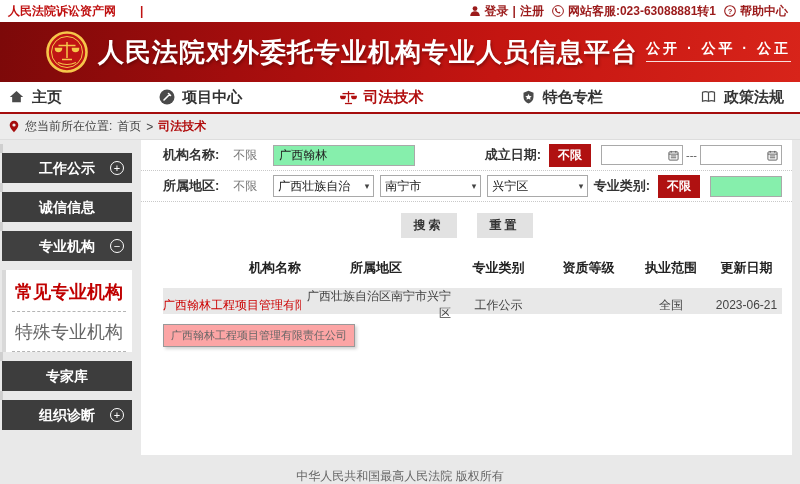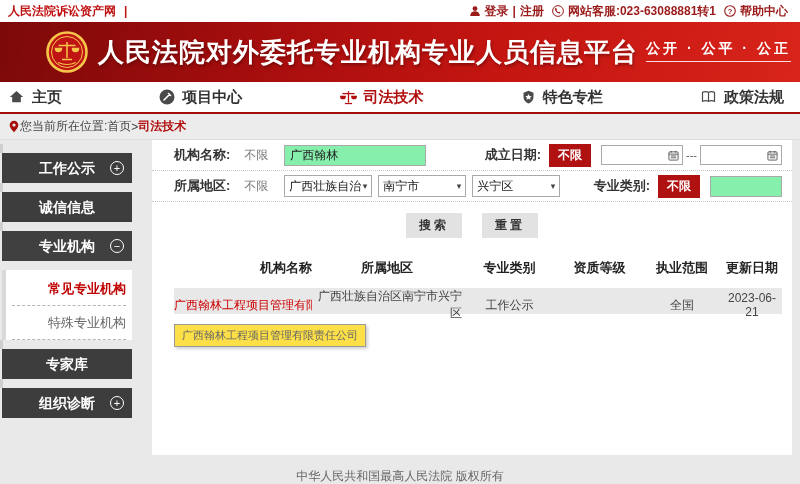--- a/index.html
+++ b/index.html
@@ -1,21 +1,21 @@
 <!DOCTYPE html>
 <html><head>
 <meta charset="utf-8">
 <style>
   * { margin:0; padding:0; box-sizing:border-box; }
   html,body { width:800px; height:484px; overflow:hidden; }
   body { font-family:"Liberation Sans","DejaVu Sans",sans-serif; background:#e9e9e9; }
 
   
   .topbar { height:22px; background:#fff; display:flex; align-items:center; justify-content:space-between; padding:0 12px 0 8px; font-size:12px; }
-  .topbar-left { color:#c01212; font-weight:bold; display:flex; gap:8px; align-items:center; }
+  .topbar-left { color:#c01212; font-weight:bold; display:flex; gap:24px; align-items:center; }
   .topbar-right { display:flex; gap:8px; align-items:center; color:#9b1b1b; font-weight:bold; }
   .tb-group { display:flex; align-items:center; gap:4px; }
   .tb-icon { color:#9b1b1b; display:inline-flex; }
   .tb-sep { color:#9b1b1b; }
 
   
   .banner { height:60px; background:linear-gradient(100deg,#7c0909 0%,#a30d0d 30%,#c41511 62%,#d8241a 100%); display:flex; align-items:center; padding:0 14px 0 46px; }
   .emblem { flex:0 0 auto; display:flex; }
   .banner-title { color:#fff; font-size:26px; font-weight:bold; margin-left:10px; letter-spacing:1px; white-space:nowrap; text-shadow:1px 2px 3px rgba(60,0,0,.45); }
   .banner-right { margin-left:auto; color:#fff; padding-left:8px; }
@@ -24,61 +24,61 @@
   .site-url { font-size:12px; font-weight:bold; letter-spacing:.5px; }
 
   
   .nav { height:32px; background:#fff; border-bottom:2px solid #a50d0d; display:flex; align-items:center; justify-content:space-between; padding:0 16px 0 8px; }
   .nav-item { display:flex; align-items:center; gap:7px; font-size:15px; font-weight:bold; color:#333; cursor:pointer; }
   .nav-icon { display:inline-flex; color:#4a4a4a; }
   .nav-item.active { color:#b10e0e; }
   .nav-item.active .nav-icon { color:#b10e0e; }
 
   
-  .breadcrumb { height:26px; background:#ececec; display:flex; align-items:center; font-size:12px; color:#444; padding:0 8px; border-bottom:1px solid #ddd; }
+  .breadcrumb { height:26px; background:#ececec; display:flex; align-items:center; gap:5px; font-size:12px; color:#444; padding:0 8px; border-bottom:1px solid #ddd; }
   .bc-pin { display:inline-flex; color:#a50d0d; }
   .bc-current { color:#b10e0e; font-weight:bold; }
 
   
   .main { display:flex; align-items:flex-start; min-height:315px; }
   .sidebar { width:132px; padding-top:13px; }
   .sidebar-item { position:relative; background:#3d3d3d; color:#fff; height:30px; line-height:30px; text-align:center; font-size:14px; font-weight:bold; margin:0 0 9px 2px; cursor:pointer; }
   .sidebar-item::before { content:""; position:absolute; left:-2px; top:-9px; width:3px; height:9px; background:#cfcfcf; }
   .sidebar-item.active { background:#404040; }
   .toggle { position:absolute; right:8px; top:8px; width:14px; height:14px; border:1px solid #fff; border-radius:50%; line-height:12px; font-size:11px; text-align:center; font-weight:normal; }
   .submenu { background:#fff; margin:0 0 9px 2px; padding:2px 0 0; border-left:4px solid #d9d9d9; }
-  .submenu-item { text-align:right; font-size:13px; color:#666; padding:8px 0 7px; margin:0 6px; border-bottom:1px dashed #b5b5b5; cursor:pointer; }
+  .submenu-item { text-align:center; font-size:18px; color:#666; padding:8px 0 7px; margin:0 6px; border-bottom:1px dashed #b5b5b5; cursor:pointer; }
   .submenu-item.active { color:#c00000; font-weight:bold; }
 
-  .content { flex:1; background:#fff; margin:0 8px 0 20px; min-height:315px; padding-bottom:14px; }
+  .content { flex:1; background:#fff; margin:0 8px 0 9px; min-height:315px; padding-bottom:14px; }
   .form-row { display:flex; align-items:center; height:31px; border-bottom:1px dotted #c9c9c9; padding:0 10px 0 22px; font-size:12px; }
   .lbl { font-weight:bold; color:#333; font-size:13px; white-space:nowrap; }
   .muted { color:#777; margin:0 16px 0 14px; }
   .text-input { width:142px; height:21px; border:1px solid #a9a9a9; font-size:12px; padding:0 5px; color:#222; background:#86efac; font-family:inherit; }
   .selects { display:flex; gap:6px; }
-  .select { width:88px; height:22px; border:1px solid #a9a9a9; background:#fff; display:flex; align-items:center; justify-content:space-between; padding:0 4px; font-size:12px; color:#222; cursor:pointer; white-space:nowrap; overflow:hidden; }
+  .select { width:101px; height:22px; border:1px solid #a9a9a9; background:#fff; display:flex; align-items:center; justify-content:space-between; padding:0 4px; font-size:12px; color:#222; cursor:pointer; white-space:nowrap; overflow:hidden; }
   .caret { font-size:9px; color:#444; flex:0 0 auto; }
   .right-group { margin-left:auto; display:flex; align-items:center; }
   .btn-red { background:#b01111; color:#fff; font-size:12px; font-weight:bold; padding:3px 9px; margin:0 10px 0 8px; border:none; cursor:pointer; font-family:inherit; }
   .date-input { width:82px; height:20px; border:1px solid #a9a9a9; background:#fff; display:flex; align-items:center; justify-content:flex-end; padding:0 3px; cursor:pointer; }
   .cal-icon { display:inline-flex; color:#555; }
   .dashes { margin:0 3px; color:#555; font-size:11px; }
   .cat-input { width:72px; }
 
   .actions { display:flex; justify-content:center; gap:20px; padding:11px 0 10px; }
   .btn-gray { background:#e2e2e2; color:#333; font-size:12px; font-weight:bold; padding:4px 13px; letter-spacing:3px; border:none; cursor:pointer; font-family:inherit; }
 
   .grid { display:grid; grid-template-columns:138px 150px 95px 85px 80px 1fr; align-items:center; margin:4px 10px 0 22px; }
   .thead { height:32px; font-size:13px; font-weight:bold; color:#222; }
   .th, .td { text-align:center; }
   .th:first-child, .td:first-child { text-align:right; }
   .td.region { text-align:right; }
   .trow { background:#e8e8e8; height:26px; font-size:12px; color:#444; }
   .td.name { color:#cc0000; white-space:nowrap; overflow:hidden; cursor:pointer; }
-  .tooltip { display:inline-block; margin:10px 0 0 22px; border:1px solid #999; background:#fde047; box-shadow:2px 2px 3px rgba(0,0,0,.18); font-size:11px; color:#666; padding:3px 7px; }
+  .tooltip { display:inline-block; margin:10px 0 0 22px; border:1px solid #999; background:#fca5a5; box-shadow:2px 2px 3px rgba(0,0,0,.18); font-size:11px; color:#666; padding:3px 7px; }
 
   .footer { text-align:center; font-size:12px; color:#666; padding:13px 0; }
 </style>
 </head>
 <body>
 
 <div class="topbar">
   <div class="topbar-left">
     <span>人民法院诉讼资产网</span>
     <span>|</span>

